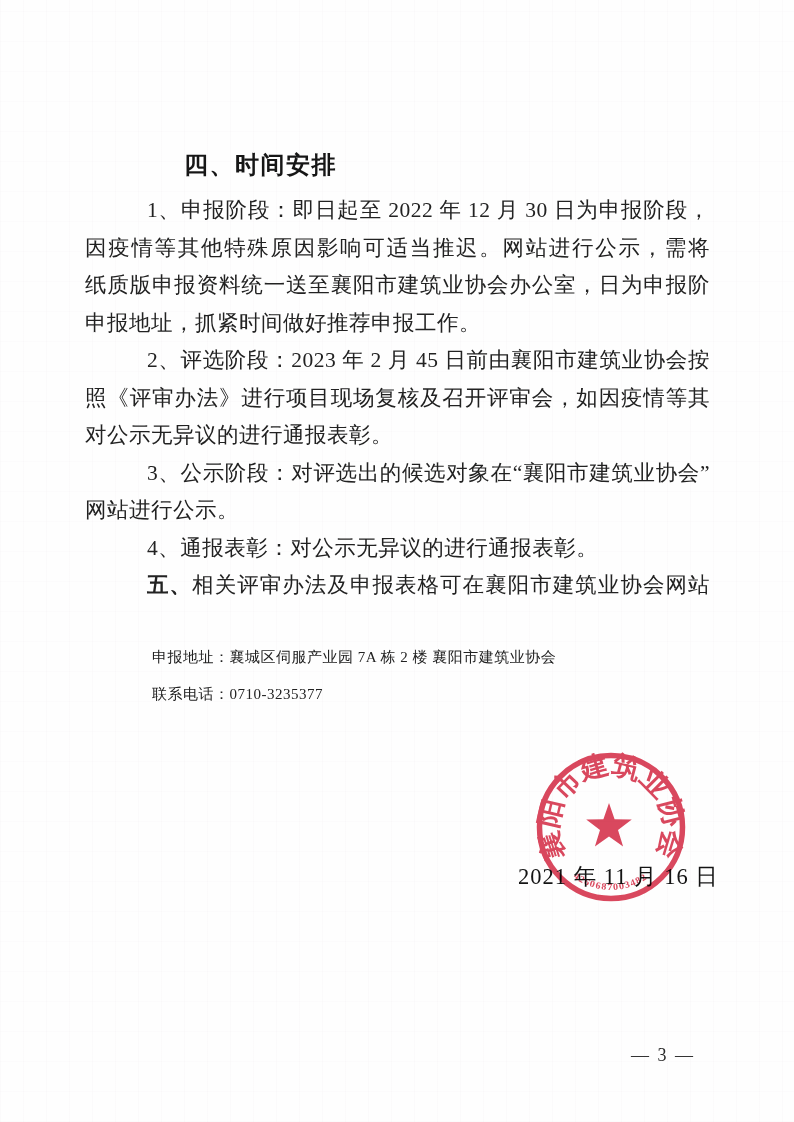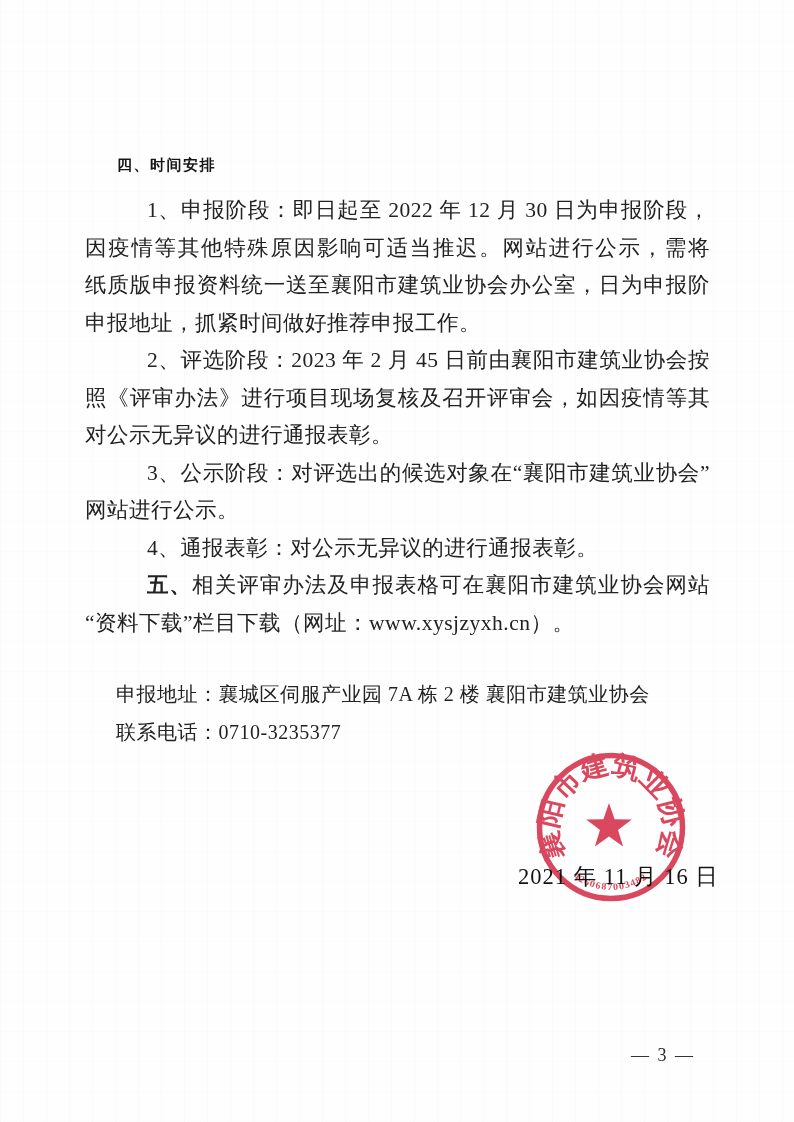--- a/index.html
+++ b/index.html
@@ -11,34 +11,34 @@
       repeating-linear-gradient(0deg, rgba(190,170,185,0.03) 0 1px, transparent 1px 30px),
       #fefefe;
     overflow:hidden;
     font-family:"Liberation Serif", serif;
     color:#1c1c1c;
   }
   .doc{position:absolute;left:85px;top:146px;width:625px;}
   .title{
     font-family:"Liberation Sans", sans-serif;
     font-weight:700;
-    font-size:15px;line-height:38px;
-    margin-left:32px;letter-spacing:1.5px;
+    font-size:24px;line-height:38px;
+    margin-left:99px;letter-spacing:1.5px;
     color:#161616;
   }
   .bodylines{margin-top:8px;}
   .bodyline{
     font-size:21.5px;line-height:37.5px;height:37.5px;
     text-align:justify;text-align-last:justify;
     overflow:hidden;letter-spacing:0.5px;color:#222;
   }
   .bodyline.last{text-align-last:left;}
   .bodyline.indent{text-indent:62px;}
   .kw{font-family:"Liberation Sans", sans-serif;font-weight:700;}
-  .contact{margin-top:34px;margin-left:31px;font-size:20px;line-height:37.5px;letter-spacing:0.5px;color:#222;}
+  .contact{margin-top:34px;margin-left:67px;font-size:15px;line-height:37.5px;letter-spacing:0.5px;color:#222;}
   .issue-date{
     position:absolute;left:518px;top:861px;
     font-size:22.5px;letter-spacing:1px;color:#141414;z-index:2;
   }
   .seal{
     position:absolute;left:533px;top:749px;width:156px;height:156px;
     z-index:3;mix-blend-mode:multiply;opacity:0.93;
   }
   .seal text{font-family:"Liberation Serif", serif;}
   .seal .org{font-size:27px;font-weight:600;}
@@ -66,21 +66,20 @@
       <div class="bodyline indent">2、评选阶段：2023 年 2 月 45 日前由襄阳市建筑业协会按</div>
       <div class="bodyline">照《评审办法》进行项目现场复核及召开评审会，如因疫情等其</div>
       <div class="bodyline last">对公示无异议的进行通报表彰。</div>
 
       <div class="bodyline indent">3、公示阶段：对评选出的候选对象在“襄阳市建筑业协会”</div>
       <div class="bodyline last">网站进行公示。</div>
 
       <div class="bodyline indent last">4、通报表彰：对公示无异议的进行通报表彰。</div>
 
       <div class="bodyline indent"><span class="kw">五、</span><span>相关评审办法及申报表格可在襄阳市建筑业协会网站</span></div>
-      <div class="bodyline last">“资料下载”栏目下载（网址：www.xysjzyxh.cn）。</div>
     </div>
 
     <div class="contact">
       <div>申报地址：襄城区伺服产业园 7A 栋 2 楼  襄阳市建筑业协会</div>
       <div>联系电话：0710-3235377</div>
     </div>
   </div>
 
   <div class="issue-date">2021 年 11 月 16 日</div>
 

